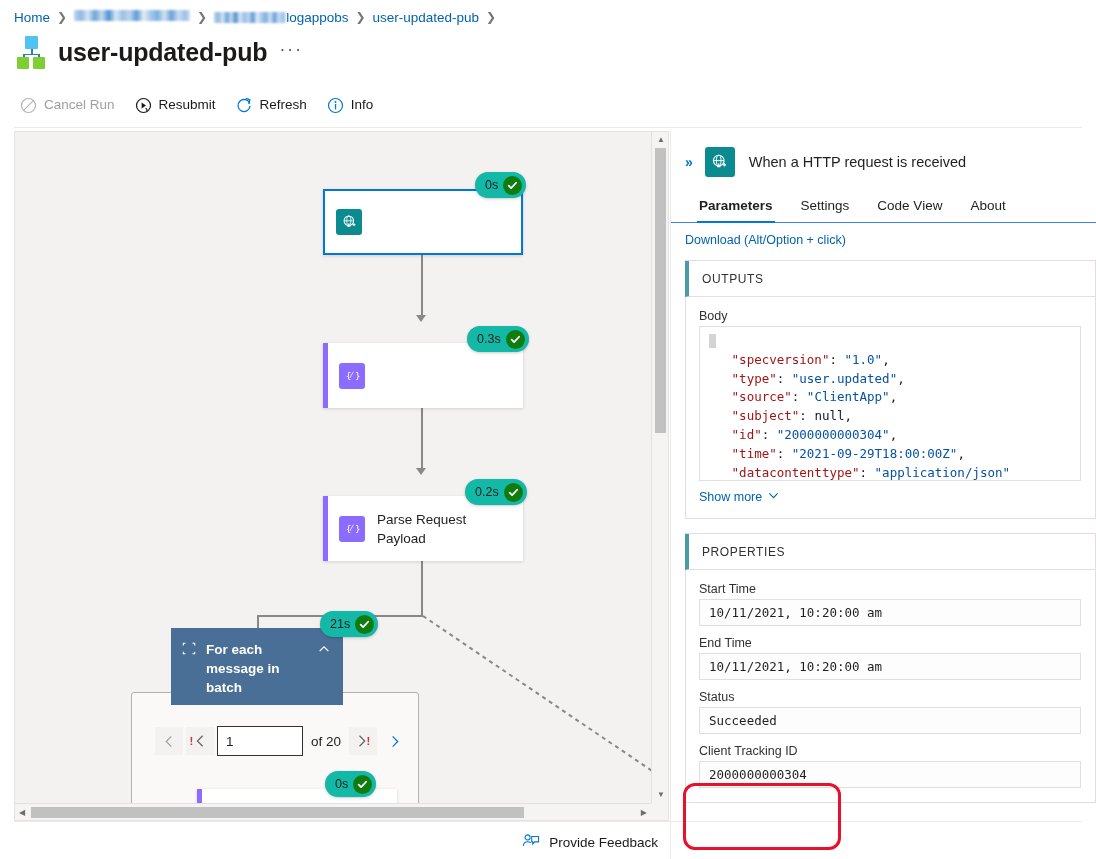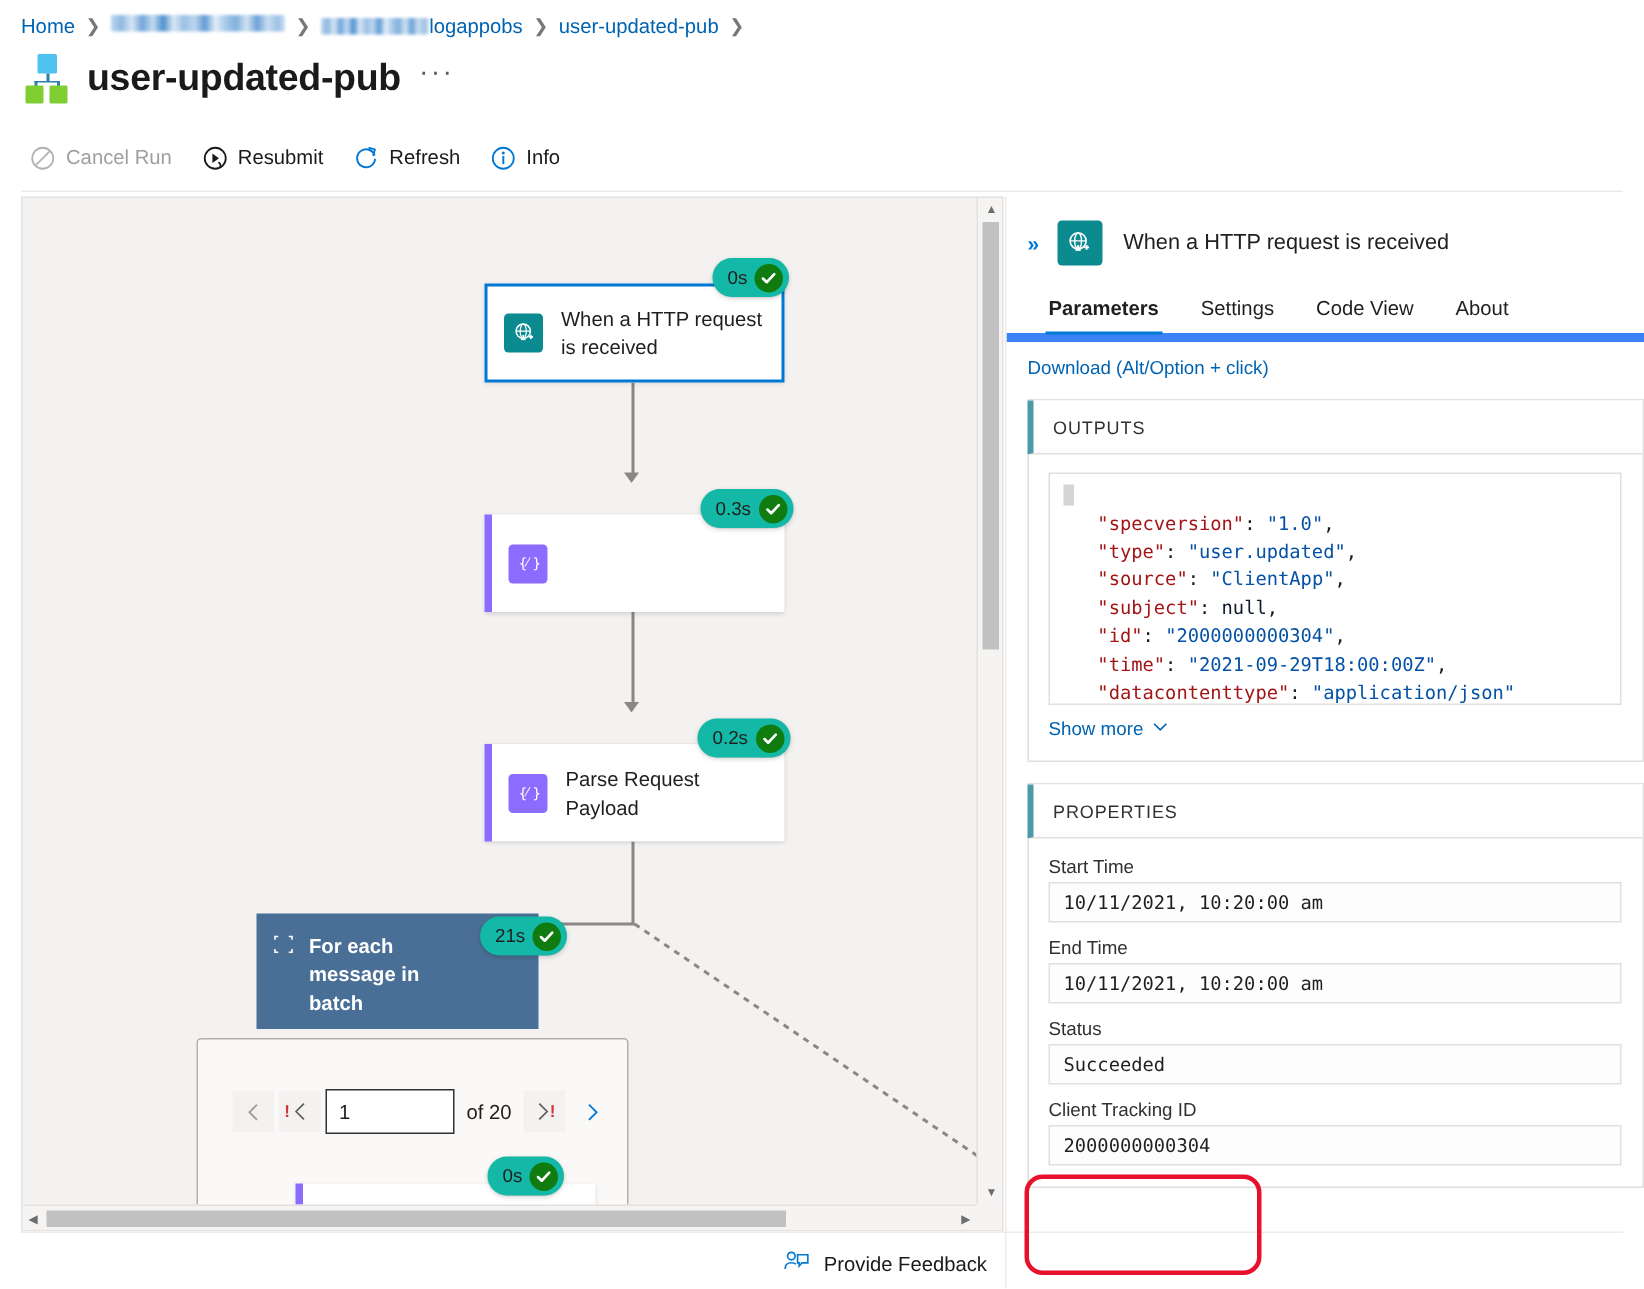--- a/index.html
+++ b/index.html
@@ -159,21 +159,21 @@
   
   .rpanel {
     position: absolute; left: 670px; top: 131px; width: 426px; height: 690px;
     background: #ffffff; border-left: 1px solid #edebe9; overflow: hidden;
   }
   .rp-head { display: flex; align-items: center; gap: 14px; padding: 16px 0 0 14px; }
   .chev2 { color: #0078d4; font-size: 14px; font-weight: 700; cursor: pointer; letter-spacing: -2px; }
   .rp-icon { width: 30px; height: 30px; background: #0b8a8f; border-radius: 3px;
              display: flex; align-items: center; justify-content: center; }
   .rp-title { font-size: 14.5px; color: #201f1e; }
-  .rp-tabs { display: flex; gap: 0; padding: 0 0 0 14px; margin-top: 13px; border-bottom: 6px solid #3b82f6; }
+  .rp-tabs { display: flex; gap: 0; padding: 0 0 0 14px; margin-top: 13px; border-bottom: 1px solid #3b82f6; }
   .rp-tab {
     font-size: 13.5px; color: #201f1e; padding: 8px 14px 9px; cursor: pointer; position: relative;
   }
   .rp-tab.active { font-weight: 600; }
   .rp-tab.active::after {
     content: ""; position: absolute; left: 12px; right: 12px; bottom: -1px; height: 2px; background: #0078d4;
   }
   .dl-link { color: #0063b1; font-size: 12.5px; padding: 10px 0 0 14px; display: inline-block; cursor: pointer; }
 
   .section { margin: 14px 0 0 14px; border: 1px solid #e1dfdd; border-left: none; }
@@ -325,21 +325,20 @@
         <div class="nicon teal">
           <svg width="17" height="17" viewBox="0 0 20 20">
             <circle cx="9.2" cy="8" r="5.6" fill="none" stroke="#ffffff" stroke-width="1.2"></circle>
             <ellipse cx="9.2" cy="8" rx="2.4" ry="5.6" fill="none" stroke="#ffffff" stroke-width="1"></ellipse>
             <line x1="3.6" y1="8" x2="14.8" y2="8" stroke="#ffffff" stroke-width="1"></line>
             <rect x="7.4" y="13.6" width="3.6" height="1.4" fill="#ffffff"></rect>
             <rect x="8.5" y="11" width="1.4" height="3.4" fill="#ffffff"></rect>
             <path d="M13.5 12.5 l3.4 0 M15.2 10.8 l0 3.4" stroke="#ffffff" stroke-width="1.3"></path>
           </svg>
         </div>
-        <div class="nlabel"><span>When a HTTP request</span><br><span>is received</span></div>
       </div>
       <div class="status-pill" style="left:460px; top:40px;">
         <span>0s</span>
         <span class="check">
           <svg width="11" height="11" viewBox="0 0 12 12">
               <path d="M1.8 6.2 L4.5 8.9 L10 3" fill="none" stroke="#fff" stroke-width="1.9" stroke-linecap="round" stroke-linejoin="round"></path>
             </svg>
         </span>
       </div>
 
@@ -375,21 +374,21 @@
       </div>
       <div class="status-pill" style="left:450px; top:347px;">
         <span>0.2s</span>
         <span class="check">
           <svg width="11" height="11" viewBox="0 0 12 12">
               <path d="M1.8 6.2 L4.5 8.9 L10 3" fill="none" stroke="#fff" stroke-width="1.9" stroke-linecap="round" stroke-linejoin="round"></path>
             </svg>
         </span>
       </div>
 
-      <div class="foreach-header" style="left:156px; top:477px; width:188px; height:77px;">
+      <div class="foreach-header" style="left:156px; top:496px; width:172px; height:77px;">
         <span style="margin-top:2px;">
           <svg width="14" height="14" viewBox="0 0 16 16">
               <path d="M1.5 4 L1.5 1.5 L4 1.5 M12 1.5 L14.5 1.5 L14.5 4 M14.5 11 L14.5 13.5 L12 13.5 M4 13.5 L1.5 13.5 L1.5 11" fill="none" stroke="#ffffff" stroke-width="1.2"></path>
             </svg>
         </span>
         <span style="flex:1;"><span>For each</span><br><span>message in</span><br><span>batch</span></span>
         <span style="margin-top:2px;">
           <svg width="14" height="14" viewBox="0 0 16 16">
               <path d="M3 10.5 L8 5.5 L13 10.5" fill="none" stroke="#ffffff" stroke-width="1.4"></path>
             </svg>
@@ -487,20 +486,21 @@
       <div class="rp-tab">Code View</div>
       <div class="rp-tab">About</div>
     </div>
 
     <span class="dl-link">Download (Alt/Option + click)</span>
 
     
     <div class="section" style="margin-top:12px;">
       <div class="section-head">OUTPUTS</div>
       <div class="section-body">
+        <div class="fld-label">Body</div>
         <div class="code-box">
           <div class="code-line"><span class="code-cursor"></span></div>
           <div class="code-line">   <span class="tok-key">"specversion"</span><span class="tok-punc">: </span><span class="tok-str">"1.0"</span><span class="tok-punc">,</span></div>
           <div class="code-line">   <span class="tok-key">"type"</span><span class="tok-punc">: </span><span class="tok-str">"user.updated"</span><span class="tok-punc">,</span></div>
           <div class="code-line">   <span class="tok-key">"source"</span><span class="tok-punc">: </span><span class="tok-str">"ClientApp"</span><span class="tok-punc">,</span></div>
           <div class="code-line">   <span class="tok-key">"subject"</span><span class="tok-punc">: </span><span class="tok-null">null</span><span class="tok-punc">,</span></div>
           <div class="code-line">   <span class="tok-key">"id"</span><span class="tok-punc">: </span><span class="tok-str">"2000000000304"</span><span class="tok-punc">,</span></div>
           <div class="code-line">   <span class="tok-key">"time"</span><span class="tok-punc">: </span><span class="tok-str">"2021-09-29T18:00:00Z"</span><span class="tok-punc">,</span></div>
           <div class="code-line">   <span class="tok-key">"datacontenttype"</span><span class="tok-punc">: </span><span class="tok-str">"application/json"</span></div>
         </div>

